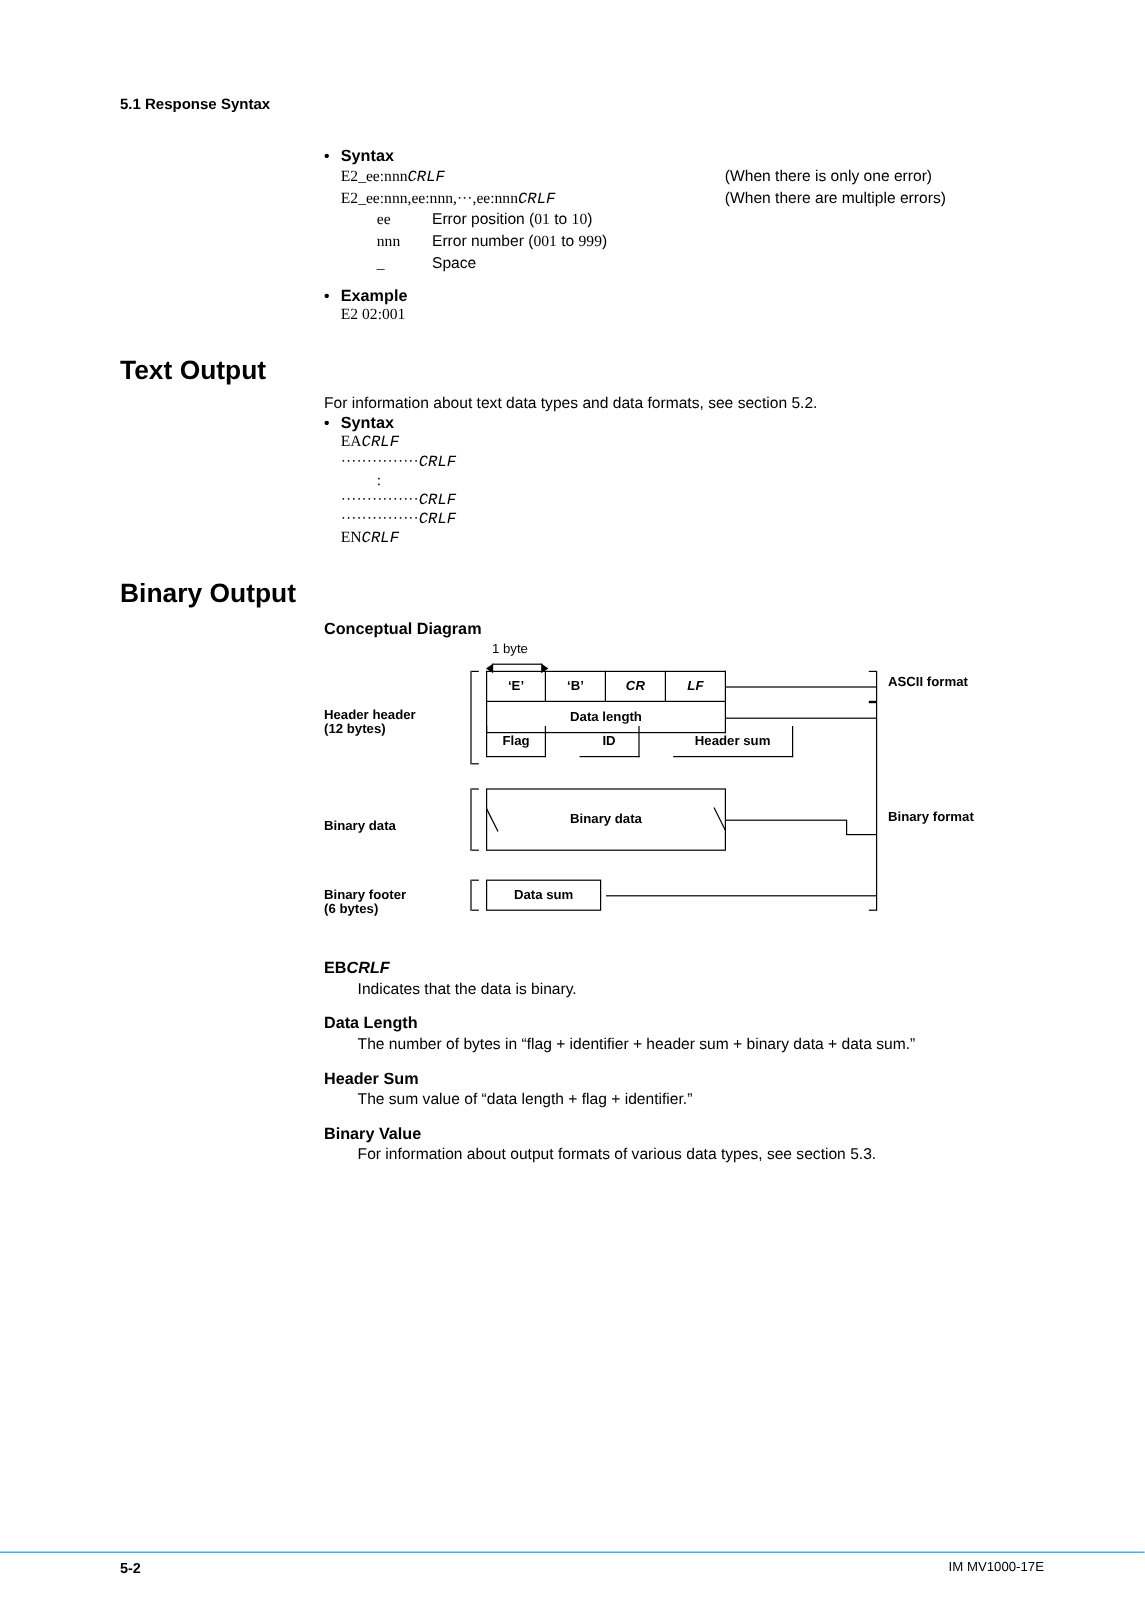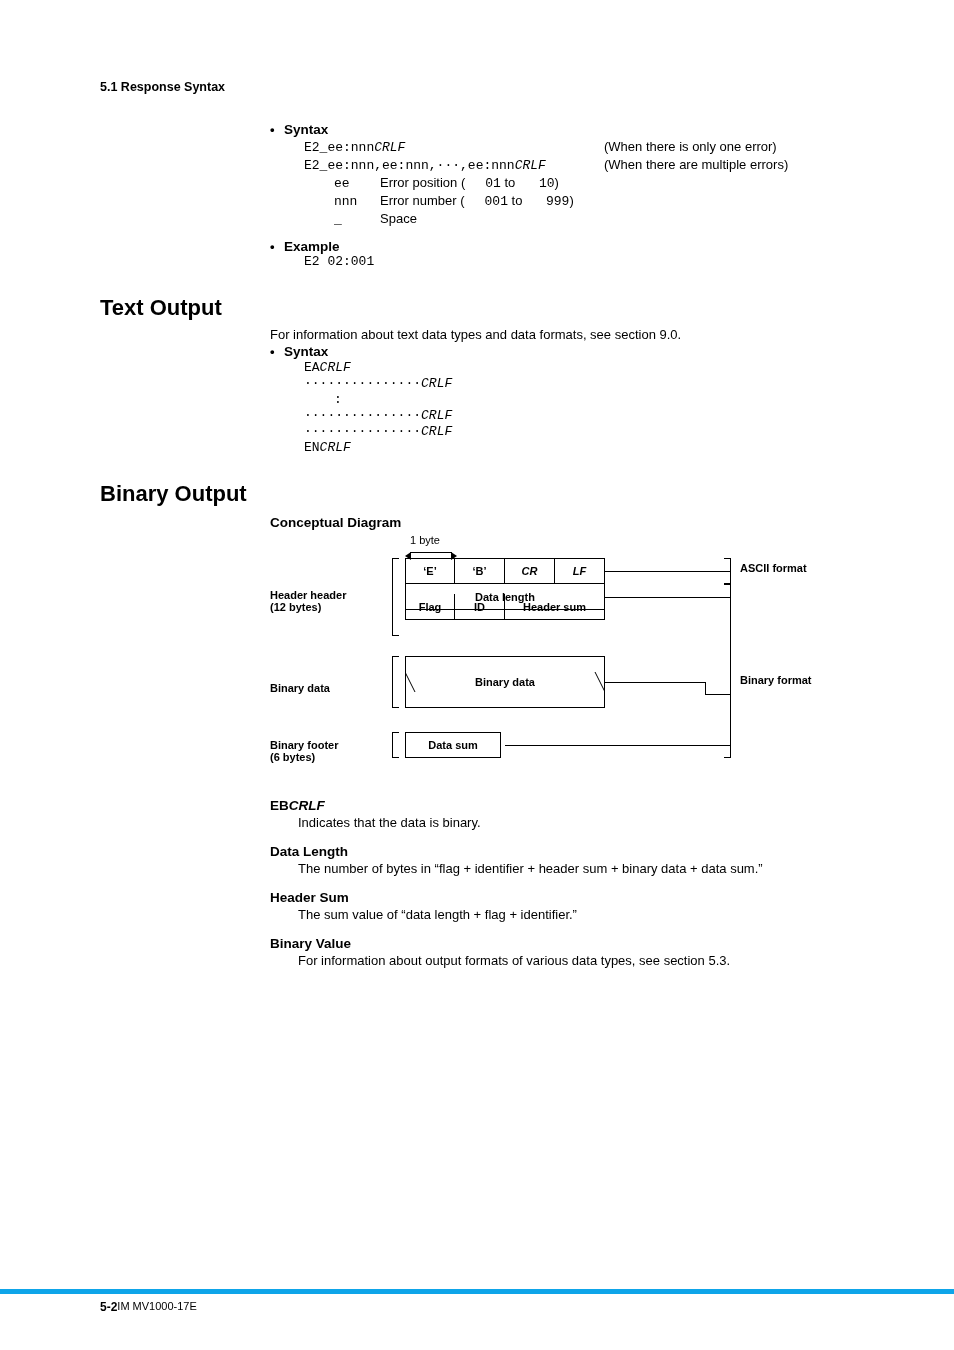--- a/index.html
+++ b/index.html
@@ -28,21 +28,21 @@
     margin-top: 2px;
   }
   .bullet-dot {
     width: 14px;
     font-weight: bold;
   }
   .bullet-label {
     font-weight: bold;
     font-size: 13.5px;
   }
-  .mono { font-family: Liberation Mono, monospace; font-size: 13px; margin-left: 20px; }
+  .mono { font-family: Liberation Serif, serif; font-size: 13px; }
   .mono-i { font-family: "Courier New", Courier, monospace; font-size: 13px; font-style: italic; }
   .syntax-block { margin-left: 14px; }
   .syntax-line { display: flex; align-items: baseline; margin-top: 2px; }
   .syntax-line .left { width: 320px; white-space: nowrap; }
   .syntax-line .right { font-size: 13px; }
   .deflist { margin-left: 30px; margin-top: 2px; }
   .defrow { display: flex; align-items: baseline; margin-top: 2px; }
   .defrow .term { width: 46px; }
   .section-title {
     font-weight: bold;
@@ -83,43 +83,43 @@
   .grid-row { position: absolute; left: 135px; height: 26px; display: flex; }
   .cell {
     border: 1px solid #000; border-left: none;
     display: flex; align-items: center; justify-content: center;
     font-size: 11px; font-weight: bold;
   }
   .cell:first-child { border-left: 1px solid #000; }
   .cell.ital { font-style: italic; }
   .row1 { top: 24px; } .row1 .cell { width: 50px; }
   .row2 { top: 50px; } .row2 .cell { width: 200px; border-top: none; }
-  .row3 { top: 60px; } .row3 .c1 { width:50px; border-top:none;} .row3 .c2{width:50px;border-top:none;border-left:none;} .row3 .c3{width:100px;border-top:none;border-left:none;}
+  .row3 { top: 70px; gap: 28px; } .row3 .c1 { width:50px; border-top:none;} .row3 .c2{width:50px;border-top:none;border-left:none;} .row3 .c3{width:100px;border-top:none;border-left:none;}
   .row4 { top: 122px; height: 52px; } .row4 .cell { width: 200px; }
   .row5 { top: 198px; } .row5 .cell { width: 96px; }
 
   .rlabel { position: absolute; font-size: 11px; font-weight: bold; }
   .rlab-ascii { left: 470px; top: 28px; }
   .rlab-binfm { left: 470px; top: 140px; }
 
   .rbracket {
     position: absolute; border-right: 1px solid #000;
   }
   .rbracket .top, .rbracket .bot {
     position: absolute; width: 6px; height: 1px; background: #000; right: 0;
   }
   .rbracket .top { top: 0; } .rbracket .bot { bottom: 0; }
 
   .connector { position: absolute; background: #000; height: 1px; }
 
   .footer {
     position: absolute; left: 0; right: 0; bottom: 36px;
-    border-top: 5px solid #0ea5e9;
-    padding: 6px 31px 0 100px;
-    display: flex; justify-content: flex-start;
+    border-top: 1px solid #0ea5e9;
+    padding: 6px 84px 0 100px;
+    display: flex; justify-content: space-between;
     font-size: 11px;
   }
   .footer .pg { font-weight: bold; font-size: 12px; }
 </style>
 </head>
 <body>
 
 <div class="page">
   <div class="running-head">5.1  Response Syntax</div>
 
@@ -164,21 +164,21 @@
     <div class="bullet-row" style="margin-top:12px">
       <span class="bullet-dot">•</span>
       <span class="bullet-label">Example</span>
     </div>
     <div class="syntax-block">
       <div class="mono">E2 02:001</div>
     </div>
   </div>
 
   <div class="section-title">Text Output</div>
-  <div class="para">For information about text data types and data formats, see section 9.0.</div>
+  <div class="para">For information about text data types and data formats, see section 5.2.</div>
   <div class="col">
     <div class="bullet-row">
       <span class="bullet-dot">•</span>
       <span class="bullet-label">Syntax</span>
     </div>
     <div class="syntax-block">
       <div><span class="mono">EA</span><span class="mono-i">CRLF</span></div>
       <div><span class="mono">···············</span><span class="mono-i">CRLF</span></div>
       <div style="padding-left:30px"><span class="mono">:</span></div>
       <div><span class="mono">···············</span><span class="mono-i">CRLF</span></div>

